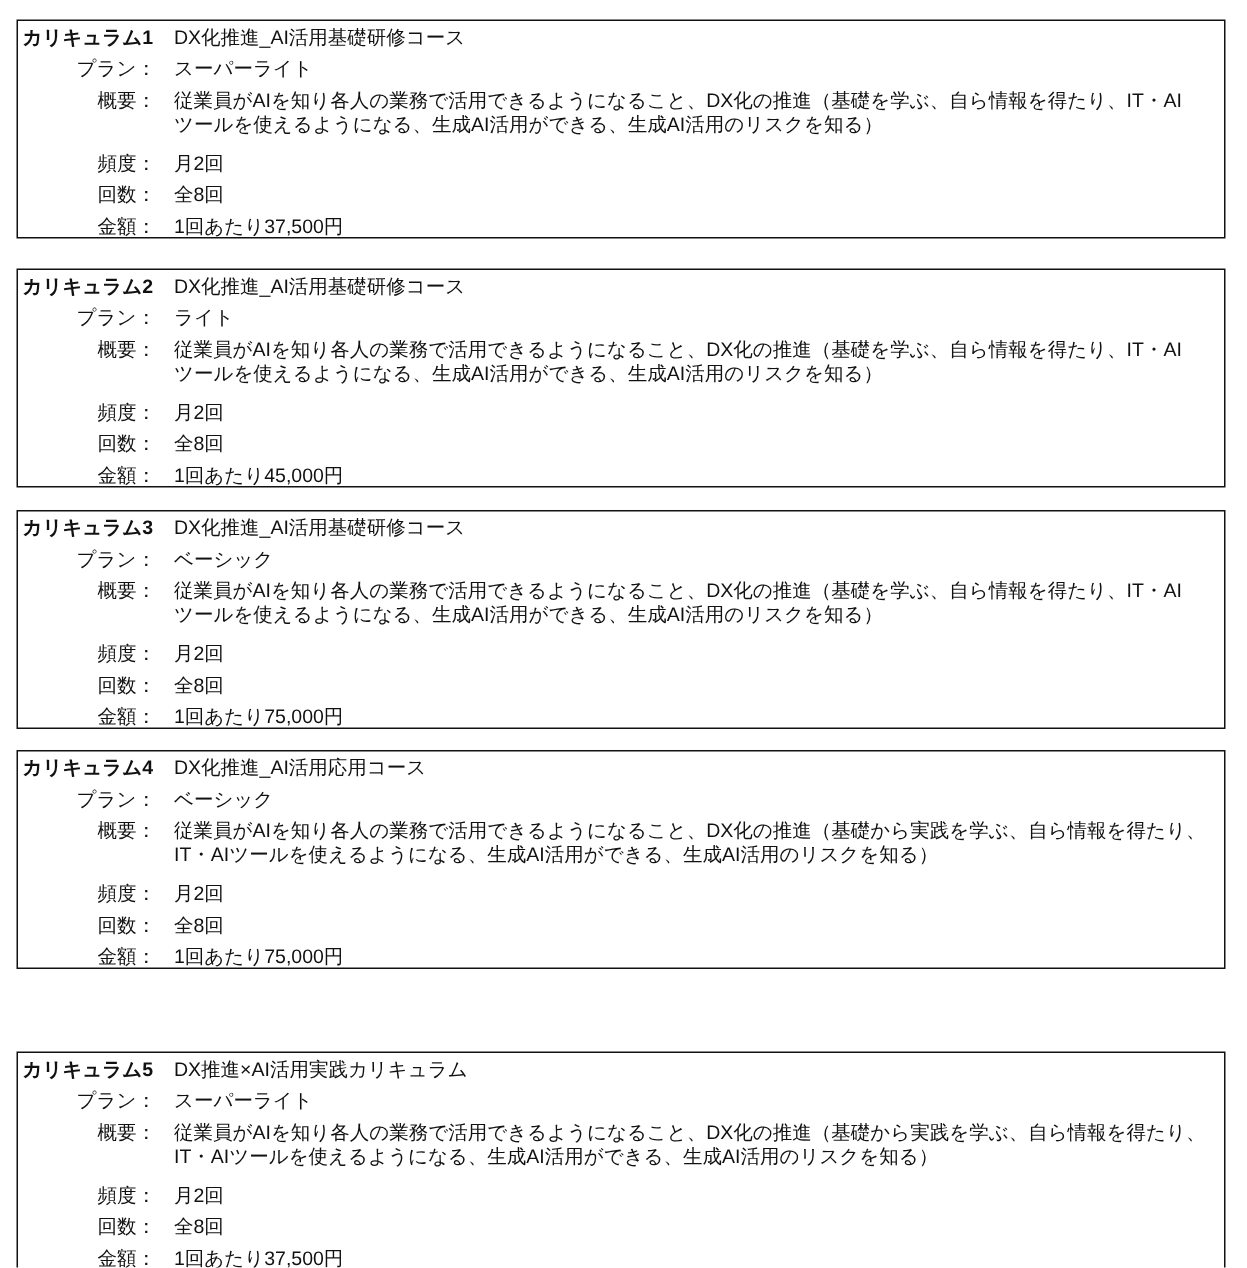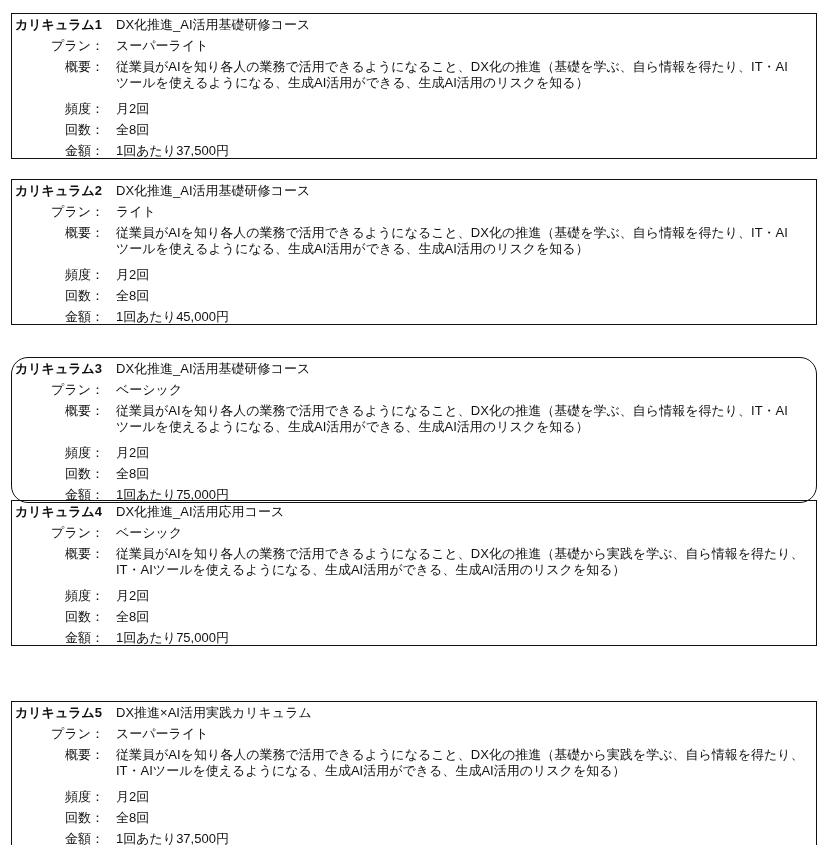--- a/index.html
+++ b/index.html
@@ -70,21 +70,21 @@
     <div class="row" style="top:108px">
       <span class="label">回数：</span>
       <span class="val">全8回</span>
     </div>
     <div class="row" style="top:129px">
       <span class="label">金額：</span>
       <span class="val">1回あたり45,000円</span>
     </div>
   </div>
 
-  <div class="box" style="top: 357px; border-radius: 17px;">
+  <div class="box" style="top: 340px;">
     <div class="row" style="top:3px">
       <span class="title-label">カリキュラム3</span>
       <span class="val">DX化推進_AI活用基礎研修コース</span>
     </div>
     <div class="row" style="top:24px">
       <span class="label">プラン：</span>
       <span class="val">ベーシック</span>
     </div>
     <div class="row" style="top:45px">
       <span class="label">概要：</span>

